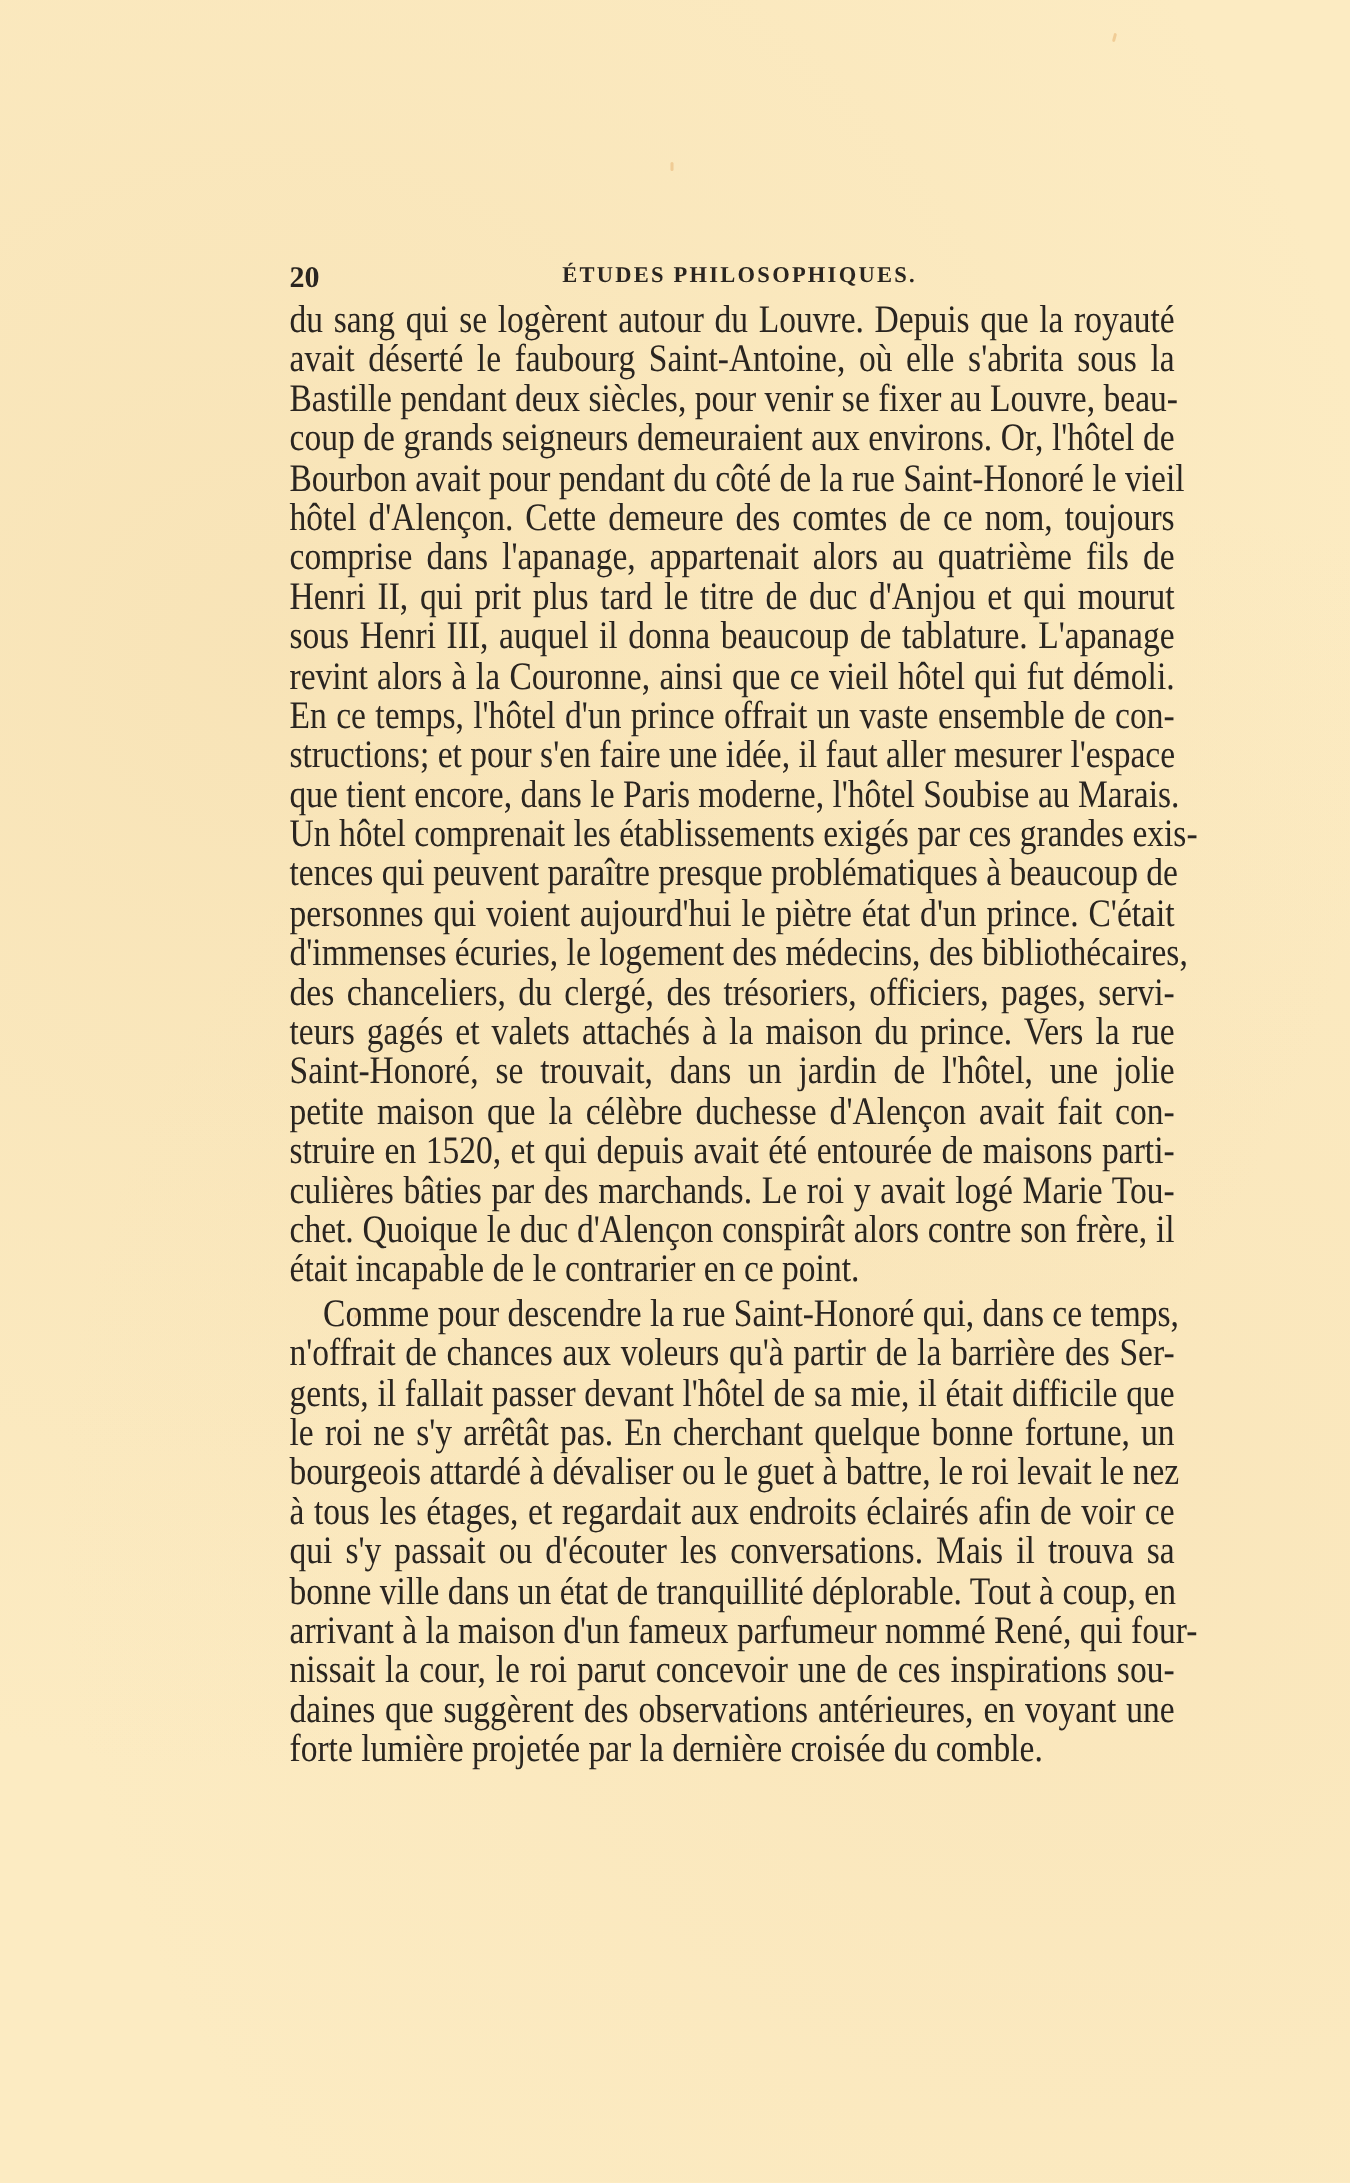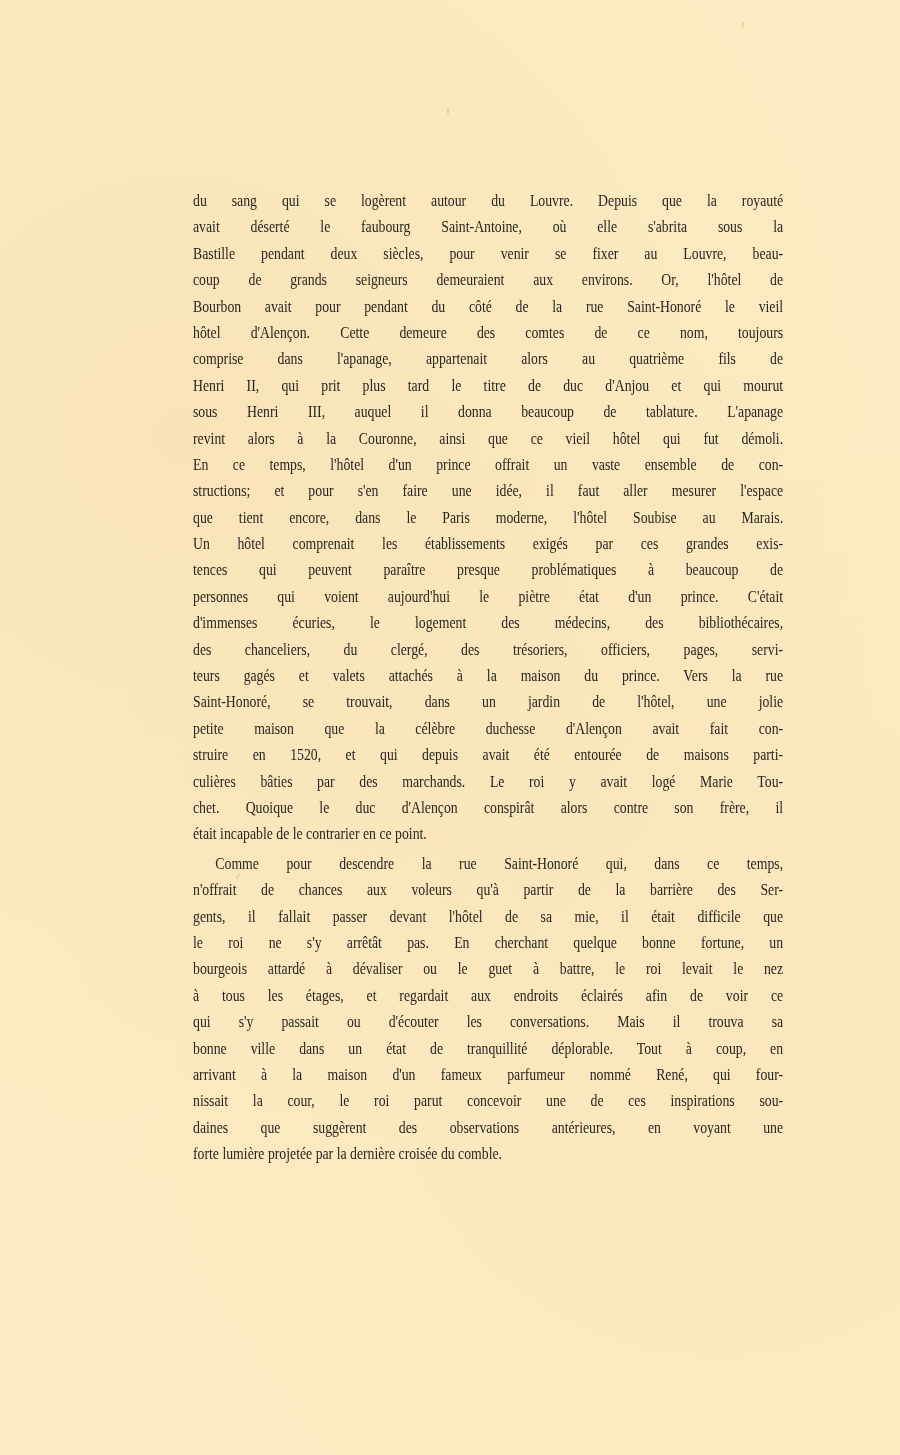--- a/index.html
+++ b/index.html
@@ -35,22 +35,22 @@
   }
   .header-title {
     position: absolute; left: 0; right: 0; top: 6px;
     text-align: center;
     font-size: 15px;
     letter-spacing: 1.5px;
     font-weight: bold;
     padding-left: 10px;
   }
   .body-text {
-    margin-top: 18px;
-    font-size: 16px;
+    margin-top: 0;
+    font-size: 26px;
     line-height: 26.4px;
     text-align: justify;
   }
   .line {
     display: block;
     white-space: nowrap;
     text-align: justify;
     text-align-last: justify;
     height: 26.4px;
     transform: scaleX(0.86);
@@ -69,20 +69,24 @@
 </style>
 </head>
 <body>
 
 <div class="paper-grain"></div>
 <span class="speck" style="left:742px;top:22px;transform:rotate(15deg)"></span>
 <span class="speck" style="left:237px;top:873px;transform:rotate(30deg)"></span>
 <span class="speck" style="left:447px;top:108px"></span>
 
 <div class="page">
+  <div class="running-head">
+    <span class="page-number">20</span>
+    <span class="header-title">ÉTUDES PHILOSOPHIQUES.</span>
+  </div>
   <div class="body-text" id="body-text">
       <div>
         <span class="line">du sang qui se logèrent autour du Louvre. Depuis que la royauté</span>
         <span class="line">avait déserté le faubourg Saint-Antoine, où elle s'abrita sous la</span>
         <span class="line">Bastille pendant deux siècles, pour venir se fixer au Louvre, beau-</span>
         <span class="line">coup de grands seigneurs demeuraient aux environs. Or, l'hôtel de</span>
         <span class="line">Bourbon avait pour pendant du côté de la rue Saint-Honoré le vieil</span>
         <span class="line">hôtel d'Alençon. Cette demeure des comtes de ce nom, toujours</span>
         <span class="line">comprise dans l'apanage, appartenait alors au quatrième fils de</span>
         <span class="line">Henri II, qui prit plus tard le titre de duc d'Anjou et qui mourut</span>

